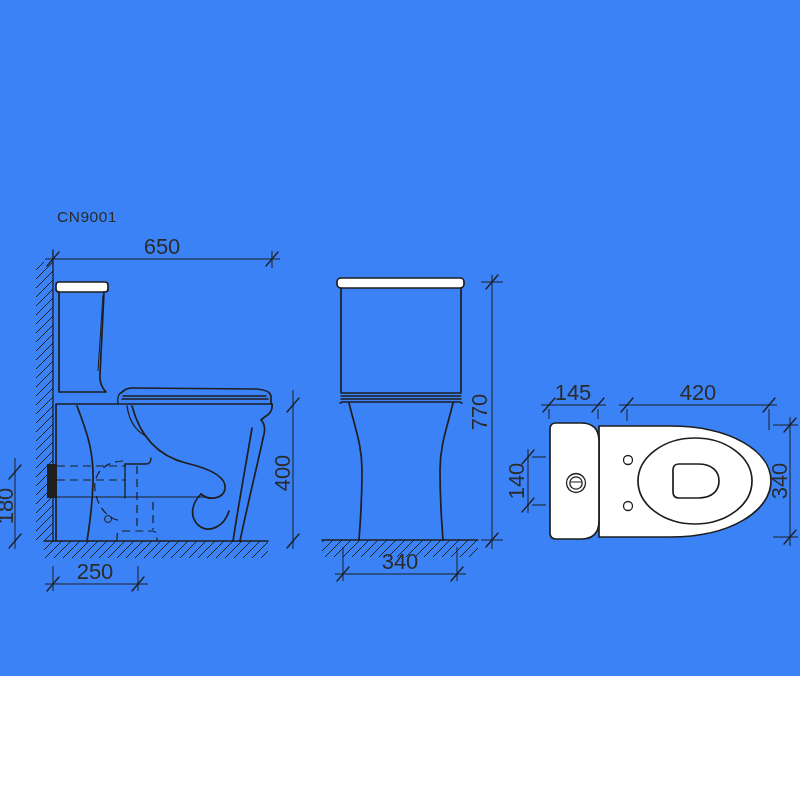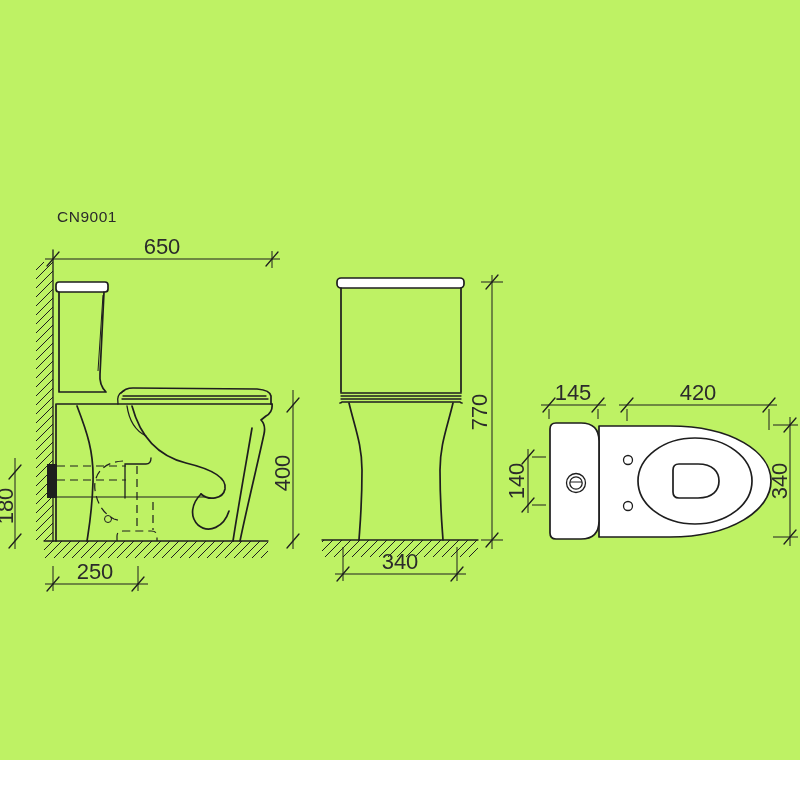--- a/index.html
+++ b/index.html
@@ -1,16 +1,16 @@
 <!DOCTYPE html>
 <html><head>
 <meta charset="utf-8">
 <style>
   html,body{margin:0;padding:0;background:#ffffff;}
-  .stage{position:relative;width:800px;height:760px;background:#bef264;overflow:hidden;}
+  .stage{position:relative;width:800px;height:676px;background:#3b82f6;overflow:hidden;}
   svg{display:block;}
   .dim-text{font-family:"Liberation Sans",sans-serif;font-size:22px;font-weight:400;fill:#2b2b2b;}
   .model-text{font-family:"Liberation Sans",sans-serif;font-size:15.5px;font-weight:400;fill:#2b2b2b;letter-spacing:.5px;}
   .thick{stroke:#1e1e1e;stroke-width:1.7;fill:none;stroke-linecap:round;stroke-linejoin:round;}
   .thin{stroke:#1e1e1e;stroke-width:1;fill:none;stroke-linecap:butt;}
   .mid{stroke:#1e1e1e;stroke-width:1.3;fill:none;stroke-linecap:round;}
   .dash{stroke:#1e1e1e;stroke-width:1.2;fill:none;stroke-dasharray:8 5;stroke-linecap:butt;}
   .white{fill:#ffffff;}
 </style>
 </head>

